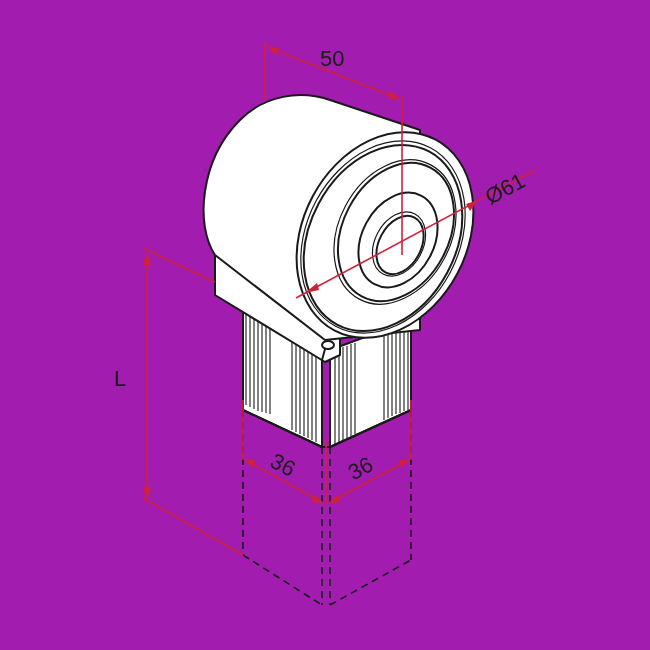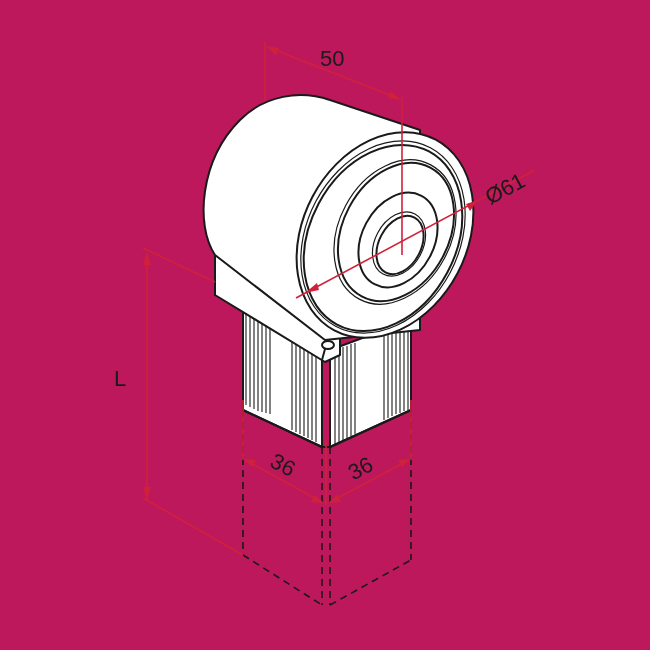--- a/index.html
+++ b/index.html
@@ -1,16 +1,16 @@
 <!DOCTYPE html>
 <html><head>
 <meta charset="utf-8">
 <style>
   html, body { margin: 0; padding: 0; background: #ffffff; }
-  #canvas { width: 650px; height: 650px; position: relative; overflow: hidden; background: #be185d; }
+  #canvas { width: 650px; height: 650px; position: relative; overflow: hidden; background: #a21caf; }
   svg { display: block; }
   .ln { fill: none; stroke: #1a1a1a; stroke-width: 2; stroke-linejoin: round; stroke-linecap: round; }
   .thin { fill: none; stroke: #1a1a1a; stroke-width: 1.2; }
   .fill-w { fill: #ffffff; stroke: #1a1a1a; stroke-width: 2; stroke-linejoin: round; }
   .dash { fill: none; stroke: #1a1a1a; stroke-width: 1.6; stroke-dasharray: 7 5; }
   .dim { fill: none; stroke: #d0213b; stroke-width: 1.6; }
   .arrow { fill: #d0213b; stroke: none; }
   .lbl { font-family: "Liberation Sans", sans-serif; font-size: 22px; fill: #1a1a1a; }
   .fin { stroke: #1a1a1a; stroke-width: 1.1; }
 </style>

